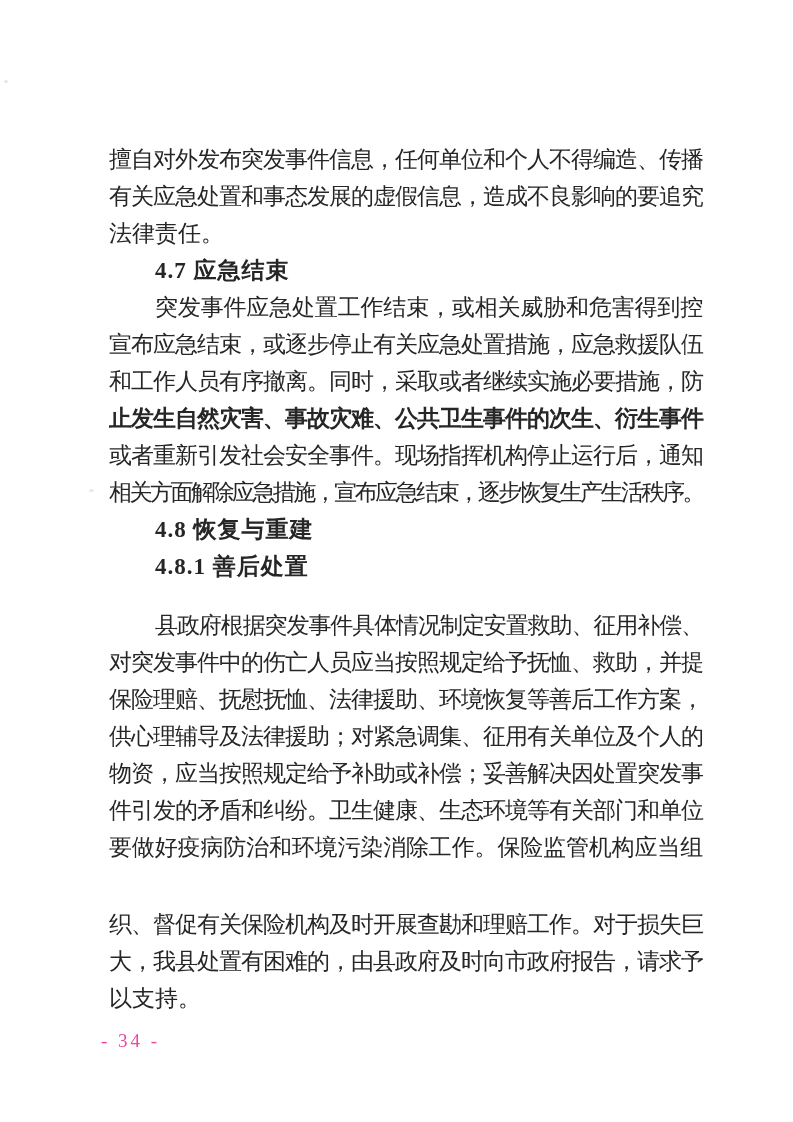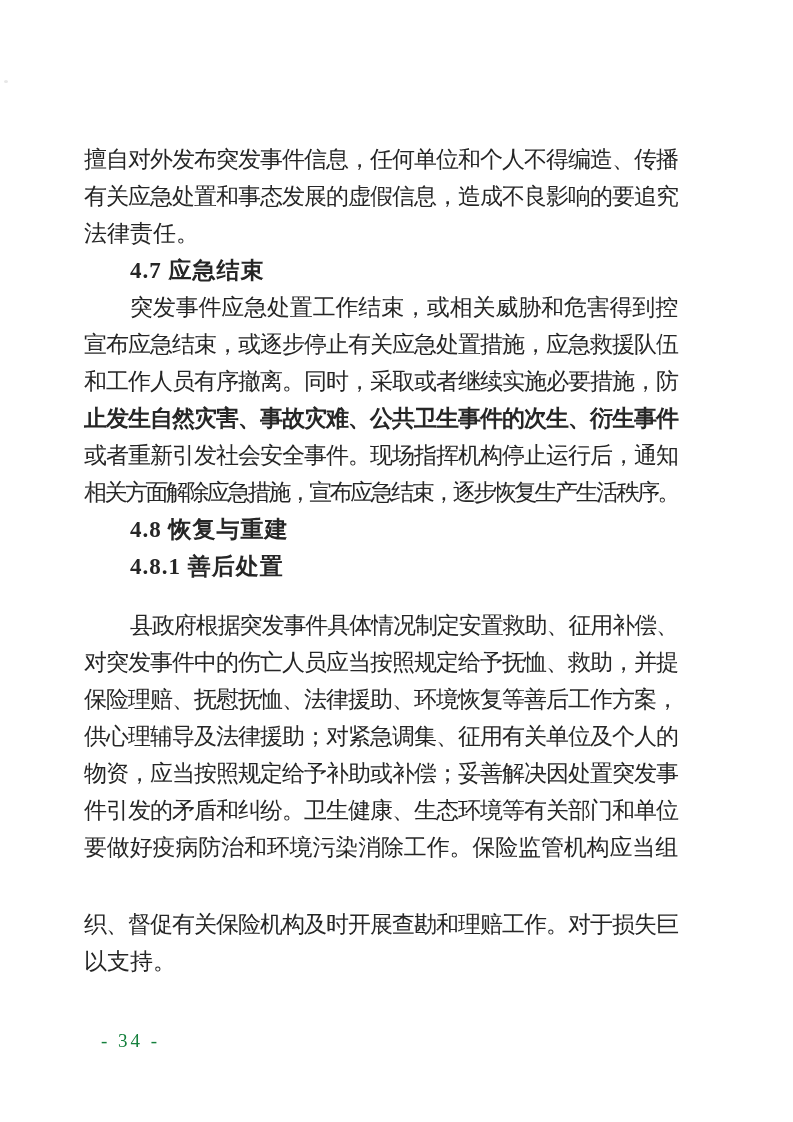--- a/index.html
+++ b/index.html
@@ -11,21 +11,21 @@
     position: relative;
     width: 793px;
     height: 1122px;
     background: #ffffff;
     overflow: hidden;
     font-family: "Liberation Serif", "DejaVu Serif", serif;
     color: #262626;
   }
   .text-block {
     position: absolute;
-    left: 84px;
+    left: 109px;
     top: 141px;
     width: 594px;
   }
   .line {
     width: 594px;
     height: 37px;
     line-height: 37px;
     font-size: 23px;
     white-space: nowrap;
     text-align: justify;
@@ -46,21 +46,21 @@
     text-align-last: left;
     letter-spacing: 1px;
   }
   .page-number {
     position: absolute;
     left: 101px;
     top: 1029px;
     font-size: 19px;
     line-height: 24px;
     letter-spacing: 3px;
-    color: #15803d;
+    color: #ec4899;
     text-align: center;
   }
   .scan-speck {
     position: absolute;
     background: #c9c9c9;
     border-radius: 50%;
   }
   .speck-1 { left: 4px;  top: 80px;  width: 4px; height: 3px; opacity: .45; }
   .speck-2 { left: 89px; top: 489px; width: 5px; height: 3px; opacity: .4;  }
 </style>
@@ -82,18 +82,19 @@
       <div class="line heading indent">4.8 恢复与重建</div>
       <div class="line heading indent">4.8.1 善后处置</div>
       <div class="line indent" style="letter-spacing: -1.08px; margin-top: 22px;">县政府根据突发事件具体情况制定安置救助、征用补偿、</div>
       <div class="line" style="letter-spacing: -1px;">对突发事件中的伤亡人员应当按照规定给予抚恤、救助，并提</div>
       <div class="line" style="letter-spacing: -1px;">保险理赔、抚慰抚恤、法律援助、环境恢复等善后工作方案，</div>
       <div class="line" style="letter-spacing: -1px;">供心理辅导及法律援助；对紧急调集、征用有关单位及个人的</div>
       <div class="line" style="letter-spacing: -1px;">物资，应当按照规定给予补助或补偿；妥善解决因处置突发事</div>
       <div class="line" style="letter-spacing: -1px;">件引发的矛盾和纠纷。卫生健康、生态环境等有关部门和单位</div>
       <div class="line" style="letter-spacing: -0.153846px;">要做好疫病防治和环境污染消除工作。保险监管机构应当组</div>
       <div class="line" style="letter-spacing: -1px; margin-top: 40px;">织、督促有关保险机构及时开展查勘和理赔工作。对于损失巨</div>
+      <div class="line" style="letter-spacing: -1px;">大，我县处置有困难的，由县政府及时向市政府报告，请求予</div>
       <div class="line nojustify">以支持。</div>
     </div>
   <div class="page-number">- 34 -</div>
   <div class="scan-speck speck-1"></div>
   <div class="scan-speck speck-2"></div>
 </div>
 
 </body></html>

